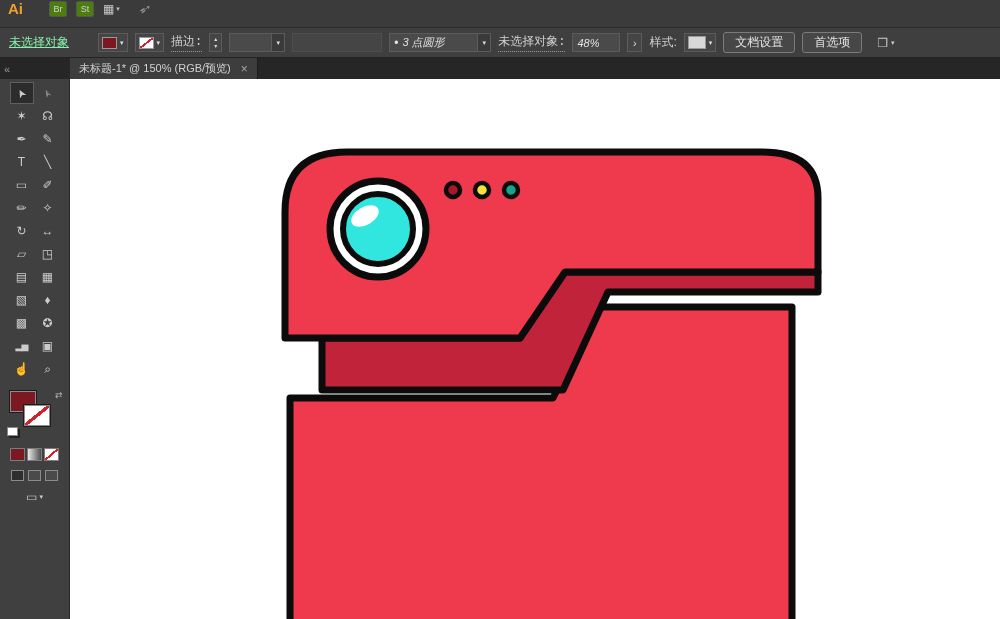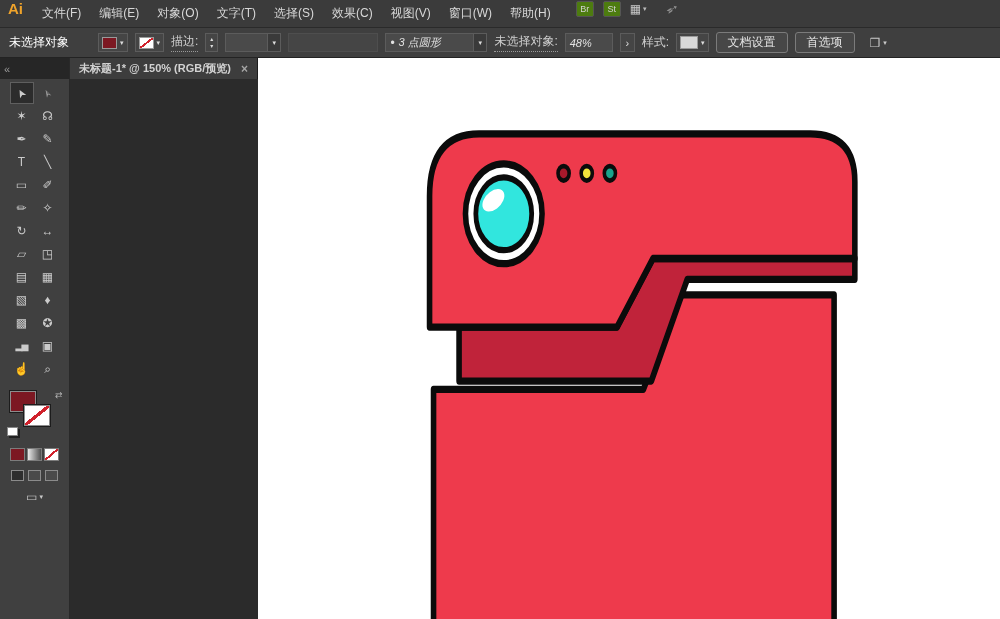--- a/index.html
+++ b/index.html
@@ -18,28 +18,28 @@
            color:#d2d2d2; font-size:9px; display:flex; align-items:center; justify-content:center; }
   .mb-combo { display:flex; align-items:center; gap:2px; color:#c9c9c9; }
   .mb-combo .g { font-size:12px; }
   .mb-combo .c { font-size:7px; color:#bbb; }
   .feather { color:#8f8f8f; font-size:15px; display:inline-block; transform:rotate(12deg); margin-left:10px; }
 
   
   .controlbar { height:30px; background:#3f3f3f; border-bottom:1px solid #232323;
                 display:flex; align-items:center; gap:7px; padding:0 9px;
                 font-size:12px; color:#cfcfcf; }
-  .status { color:#ffffff; margin-right:22px; white-space:nowrap; }
+  .status { color:#86efac; margin-right:22px; white-space:nowrap;text-decoration:underline; }
   .combo { display:flex; align-items:center; gap:3px; height:19px; padding:0 3px;
            background:#454545; border:1px solid #5c5c5c; }
   .swatch { width:15px; height:12px; border:1px solid #9a9a9a; }
   .slash  { background:#fff linear-gradient(to bottom right,
             transparent 44%, #d0222c 44%, #d0222c 56%, transparent 56%); }
   .chev { font-size:7px; color:#ddd; }
-  .linklabel { border-bottom:1px dotted #9a9a9a; padding-bottom:1px; white-space:nowrap; }
+  .linklabel { border-bottom:1px dotted #9a9a9a; padding-bottom:1px; white-space:nowrap;font-family:Liberation Mono, monospace; }
   .stepper { width:13px; height:19px; background:#454545; border:1px solid #5c5c5c;
              display:flex; flex-direction:column; align-items:center; justify-content:center;
              font-size:6px; line-height:7px; color:#ddd; }
   .field { display:flex; align-items:center; height:19px; background:#4a4a4a; border:1px solid #5c5c5c; }
   .field .fval { flex:1; padding:0 4px; font-size:11px; color:#e2e2e2; white-space:nowrap;font-style:italic; }
   .field .chevbox { width:13px; align-self:stretch; display:flex; align-items:center; justify-content:center;
                     background:#3a3a3a; border-left:1px solid #5c5c5c; font-size:7px; color:#ddd; }
   .w56 { width:56px; } .w90 { width:90px; opacity:.55; } .w100 { width:102px; } .w48 { width:48px;align-items:center; }
   .dot { font-size:12px; padding-left:4px; color:#e2e2e2; }
   .morebtn { width:15px; height:19px; background:#454545; border:1px solid #5c5c5c; color:#ddd;
@@ -83,46 +83,35 @@
   .cb-grad { background:linear-gradient(to right,#e8e8e8,#4e4e4e); }
   .cb-none { background:#fff linear-gradient(to bottom right,
              transparent 44%, #d0222c 44%, #d0222c 56%, transparent 56%); }
   .modebtns { display:flex; gap:4px; justify-content:center; margin-top:9px; }
   .mode { width:13px; height:11px; border:1px solid #8b8b8b; background:#4a4a4a; }
   .mode.sel { background:#2e2e2e; }
   .screenmode { margin:9px auto 0; display:flex; align-items:center; gap:2px; color:#c9c9c9; }
   .screenmode .g { font-size:12px; } .screenmode .c { font-size:7px; }
 
   
-  .docarea { flex:1; display:flex; flex-direction:row;font-weight:bold; }
+  .docarea { flex:1; display:flex; flex-direction:column; }
   .tabstrip { height:21px; background:#262626; display:flex; align-items:stretch; }
   .tab { background:#3d3d3d; display:flex; align-items:center; gap:10px; padding:0 9px;
          font-size:11px; color:#d2d2d2; border-right:1px solid #1c1c1c; white-space:nowrap; }
   .tab-close { color:#a5a5a5; font-size:12px; line-height:1; }
   .canvas { flex:1; background:#ffffff; position:relative; overflow:hidden; }
   .canvas svg { display:block; width:100%; height:100%; }
 </style>
 </head>
 <body>
 
 <div class="app">
 
   <header class="menubar">
     <div class="logo">Ai</div>
-    <nav class="menus">
-      <span class="menu-item">文件(F)</span>
-      <span class="menu-item">编辑(E)</span>
-      <span class="menu-item">对象(O)</span>
-      <span class="menu-item">文字(T)</span>
-      <span class="menu-item">选择(S)</span>
-      <span class="menu-item">效果(C)</span>
-      <span class="menu-item">视图(V)</span>
-      <span class="menu-item">窗口(W)</span>
-      <span class="menu-item">帮助(H)</span>
-    </nav>
     <div class="menubar-right">
       <span class="badge">Br</span>
       <span class="badge">St</span>
       <span class="mb-combo">
         <span class="g">▦</span>
         <span class="c">▾</span>
       </span>
       <span class="feather">➶</span>
     </div>
   </header>

